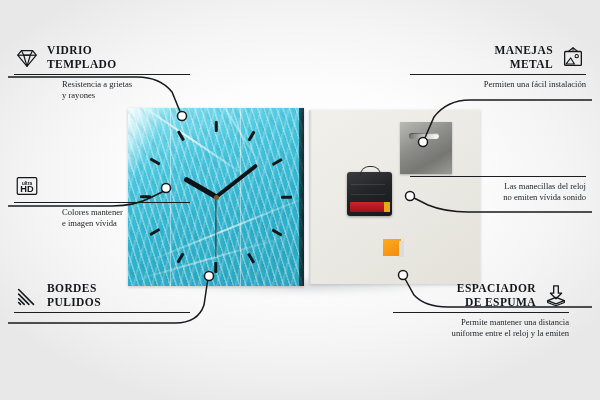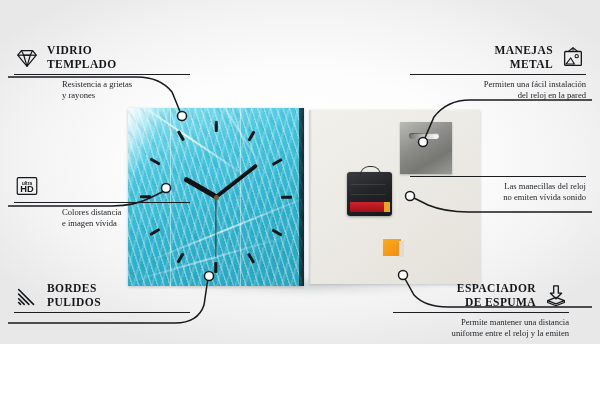--- a/index.html
+++ b/index.html
@@ -9,21 +9,21 @@
   body {
     width: 600px;
     height: 400px;
     overflow: hidden;
     font-family: "Liberation Serif", "DejaVu Serif", serif;
     background: #ffffff;
   }
   .canvas {
     position: relative;
     width: 600px;
-    height: 344px;
+    height: 400px;
     background:
       radial-gradient(ellipse 62% 58% at 50% 46%, #ffffff 0%, #fdfdfd 42%, #f4f4f4 72%, #e8e8e8 100%);
     overflow: hidden;
   }
 
   
   .product {
     position: absolute;
     left: 128px;
     top: 108px;
@@ -376,21 +376,21 @@
       <span class="icon-box">
         <svg viewBox="0 0 28 28">
           <rect x="3.5" y="5" width="21" height="18" rx="1.5" fill="none" stroke="currentColor" stroke-width="1.3"></rect>
           <text x="14" y="12.4" text-anchor="middle" font-family="Liberation Sans, sans-serif" font-size="5" font-weight="bold" fill="currentColor">ultra</text>
           <text x="14" y="20.6" text-anchor="middle" font-family="Liberation Sans, sans-serif" font-size="10" font-weight="bold" fill="currentColor">HD</text>
         </svg>
       </span>
     </div>
     <div class="feature-rule"></div>
     <div class="feature-desc">
-      <div>Colores distancia</div>
+      <div>Colores mantener</div>
       <div>e imagen vívida</div>
     </div>
   </div>
 
   <div class="feature f-bordes">
     <div class="feature-head">
       <span class="icon-box">
         <svg viewBox="0 0 28 28">
           <g stroke="currentColor" stroke-width="1.7" stroke-linecap="round">
             <path d="M5 7  L21 23"></path>
@@ -420,21 +420,20 @@
           <path d="M9 7 L14 3 L19 7" fill="none" stroke="currentColor" stroke-width="1.2"></path>
           <rect x="5" y="7" width="18" height="15" rx="1" fill="none" stroke="currentColor" stroke-width="1.4"></rect>
           <circle cx="18" cy="12" r="1.8" fill="none" stroke="currentColor" stroke-width="1.1"></circle>
           <path d="M6.5 20.5 L11.5 14 L15.5 20.5 Z" fill="none" stroke="currentColor" stroke-width="1.2"></path>
         </svg>
       </span>
     </div>
     <div class="feature-rule"></div>
     <div class="feature-desc">
       <div>Permiten una fácil instalación</div>
-      <div>del reloj en la pared</div>
     </div>
   </div>
 
   <div class="feature f-mecan right">
     <div class="feature-rule"></div>
     <div class="feature-desc">
       <div>Las manecillas del reloj</div>
       <div>no emiten vívida sonido</div>
     </div>
   </div>

